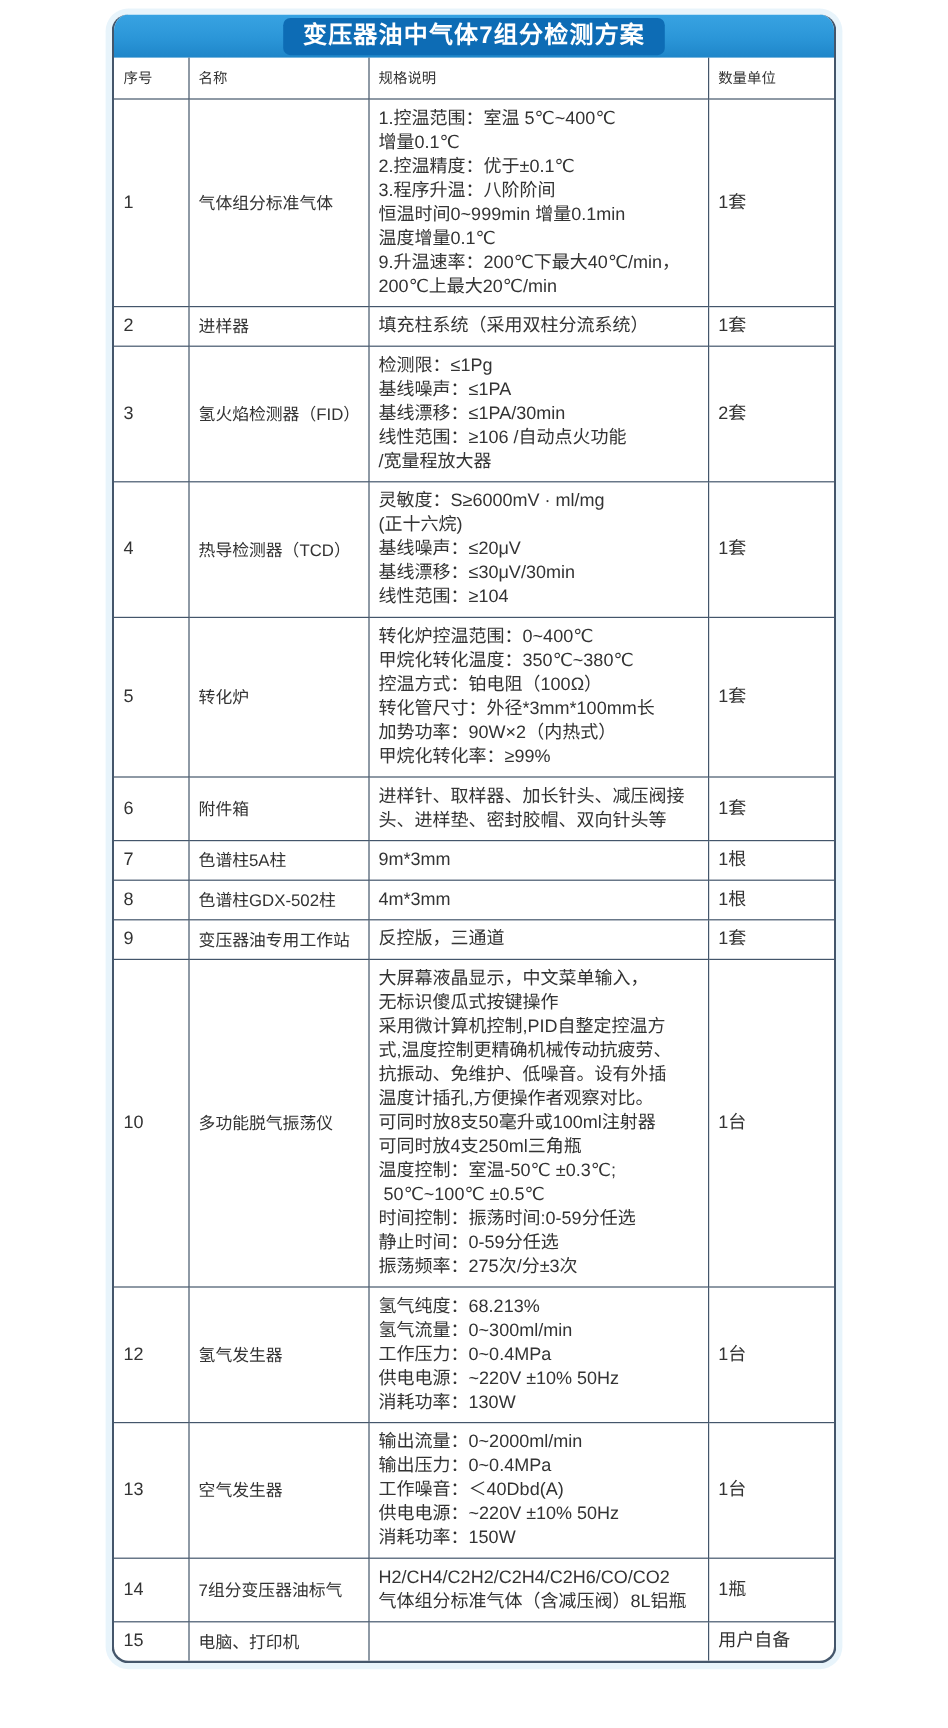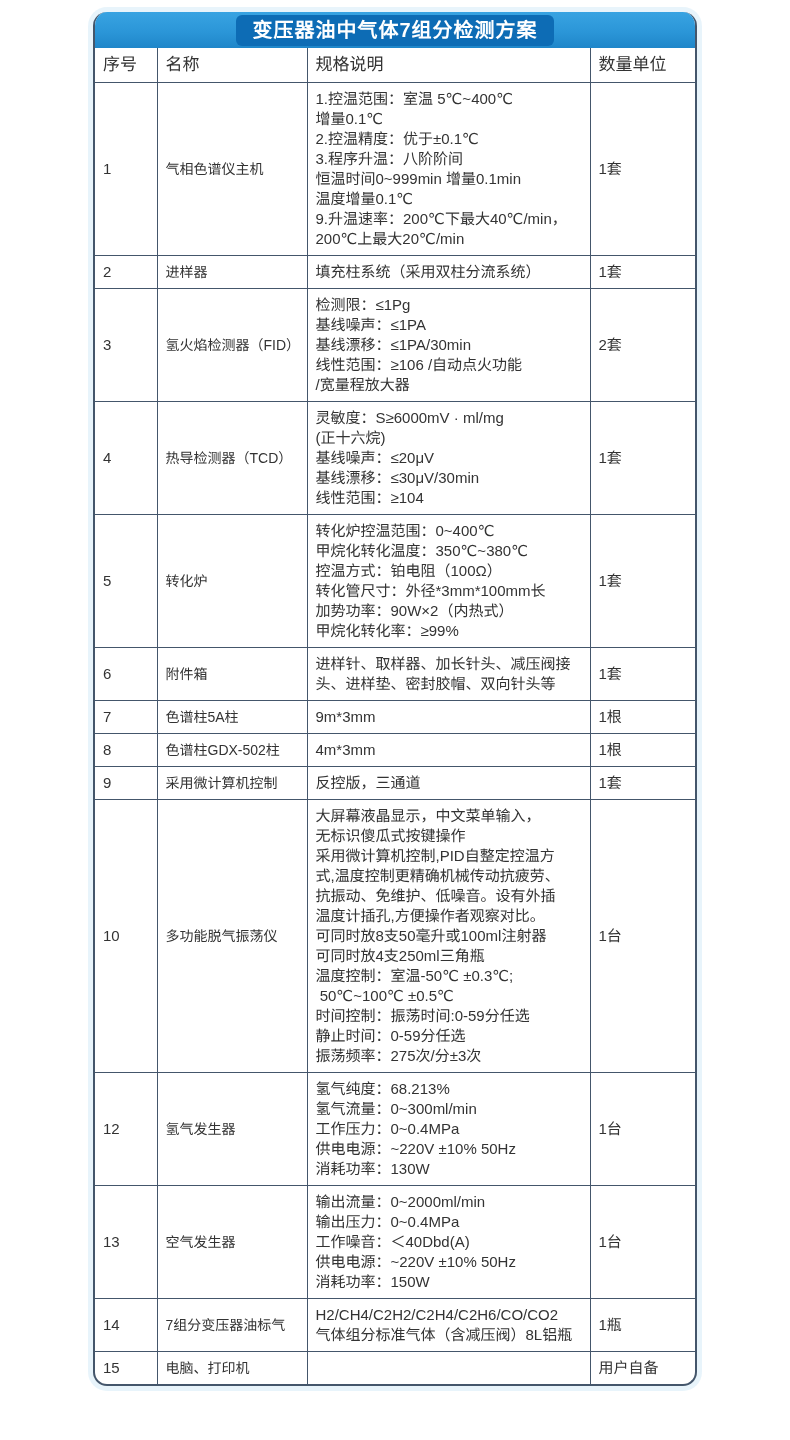--- a/index.html
+++ b/index.html
@@ -53,21 +53,21 @@
   table.spec th, table.spec td{
     border:1.5px solid #44566b;
     padding:6px 8px;
     vertical-align:middle;
     text-align:left;
     line-height:20px;
     overflow:hidden;
   }
   table.spec th{
     font-weight:normal;
-    font-size:17px;
+    font-size:12px;
     height:22px;
     background:#ffffff;
   }
   td.c-no{text-align:center;}
   td.c-name{font-size:14px;padding-left:10px;}
   td.c-spec{padding-left:9px;}
   td.c-qty{padding-left:10px;}
   .spec-line{white-space:pre-wrap;}
   
   table.spec tr > *:first-child{border-left:none;}
@@ -97,21 +97,21 @@
           <tr>
             <th>序号</th>
             <th>名称</th>
             <th>规格说明</th>
             <th>数量单位</th>
           </tr>
         </thead>
         <tbody>
             <tr>
     <td class="c-no">1</td>
-    <td class="c-name">气相色谱仪主机</td>
+    <td class="c-name">气体组分标准气体</td>
     <td class="c-spec">
                 <div class="spec-line">1.控温范围：室温 5℃~400℃</div>
                 <div class="spec-line">增量0.1℃</div>
                 <div class="spec-line">2.控温精度：优于±0.1℃</div>
                 <div class="spec-line">3.程序升温：八阶阶间</div>
                 <div class="spec-line">恒温时间0~999min 增量0.1min</div>
                 <div class="spec-line">温度增量0.1℃</div>
                 <div class="spec-line">9.升温速率：200℃下最大40℃/min，</div>
                 <div class="spec-line">200℃上最大20℃/min</div>
               </td>
@@ -181,21 +181,21 @@
             <tr>
     <td class="c-no">8</td>
     <td class="c-name">色谱柱GDX-502柱</td>
     <td class="c-spec">
                 <div class="spec-line">4m*3mm</div>
               </td>
     <td class="c-qty">1根</td>
   </tr>
             <tr>
     <td class="c-no">9</td>
-    <td class="c-name">采用微计算机控制</td>
+    <td class="c-name">变压器油专用工作站</td>
     <td class="c-spec">
                 <div class="spec-line">反控版，三通道</div>
               </td>
     <td class="c-qty">1套</td>
   </tr>
             <tr>
     <td class="c-no">10</td>
     <td class="c-name">多功能脱气振荡仪</td>
     <td class="c-spec">
                 <div class="spec-line">大屏幕液晶显示，中文菜单输入，</div>

